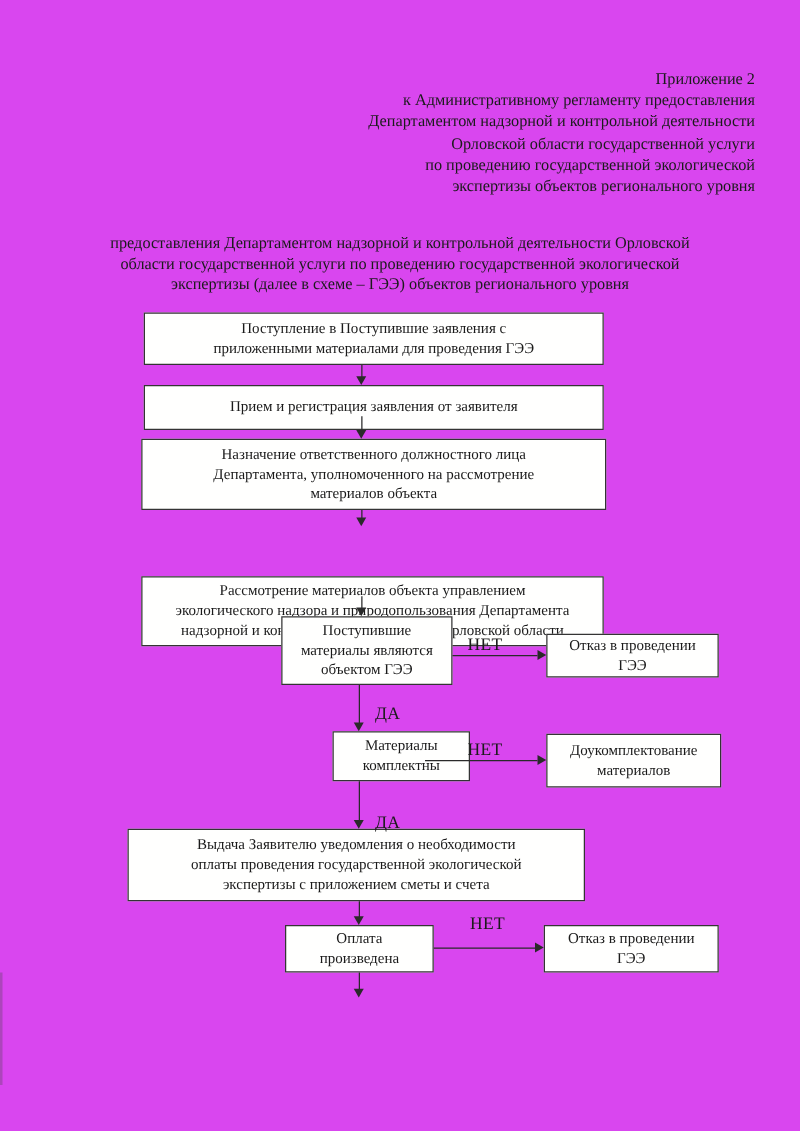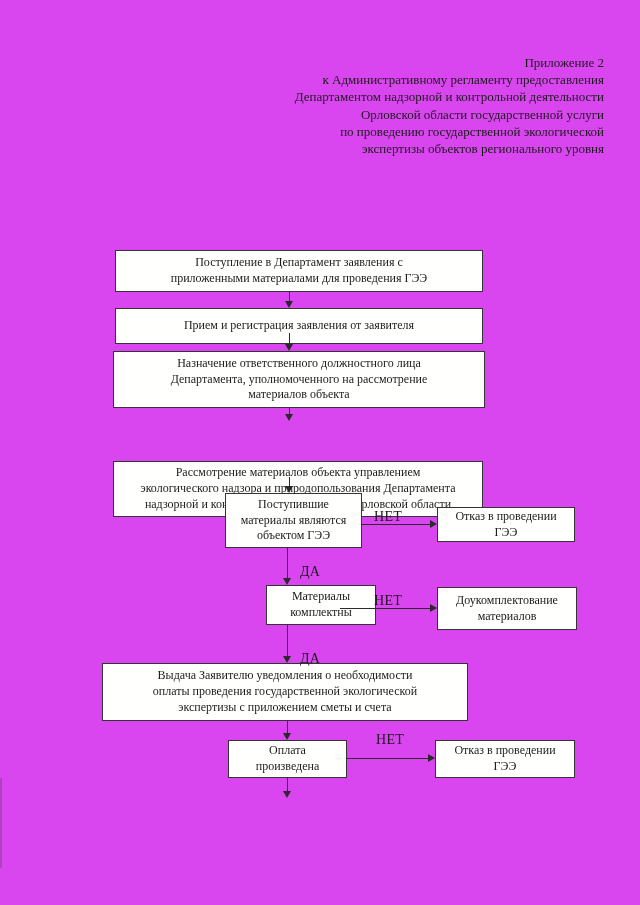--- a/index.html
+++ b/index.html
@@ -60,22 +60,25 @@
 <body>
 
 <div class="page">
 
   <div class="appendix pre">Приложение 2
 к Административному регламенту предоставления
 Департаментом надзорной и контрольной деятельности
 Орловской области государственной услуги
 по проведению государственной экологической
 экспертизы объектов регионального уровня</div>
+  <div class="doc-subtitle pre">предоставления Департаментом надзорной и контрольной деятельности Орловской
+области государственной услуги по проведению государственной экологической
+экспертизы (далее в схеме – ГЭЭ) объектов регионального уровня</div>
 
-  <div class="fbox pre b1">Поступление в Департамент заявления с
+  <div class="fbox pre b1">Поступление в Поступившие заявления с
 приложенными материалами для проведения ГЭЭ</div>
   <div class="fbox pre b2">Прием и регистрация заявления от заявителя</div>
   <div class="fbox pre b3">Назначение ответственного должностного лица
 Департамента, уполномоченного на рассмотрение
 материалов объекта</div>
   <div class="fbox pre b4">Рассмотрение материалов объекта управлением
 экологического надзора и природопользования Департамента
 надзорной и контрольной Деятельности Орловской области</div>
   <div class="fbox pre b5">Поступившие
 материалы являются

